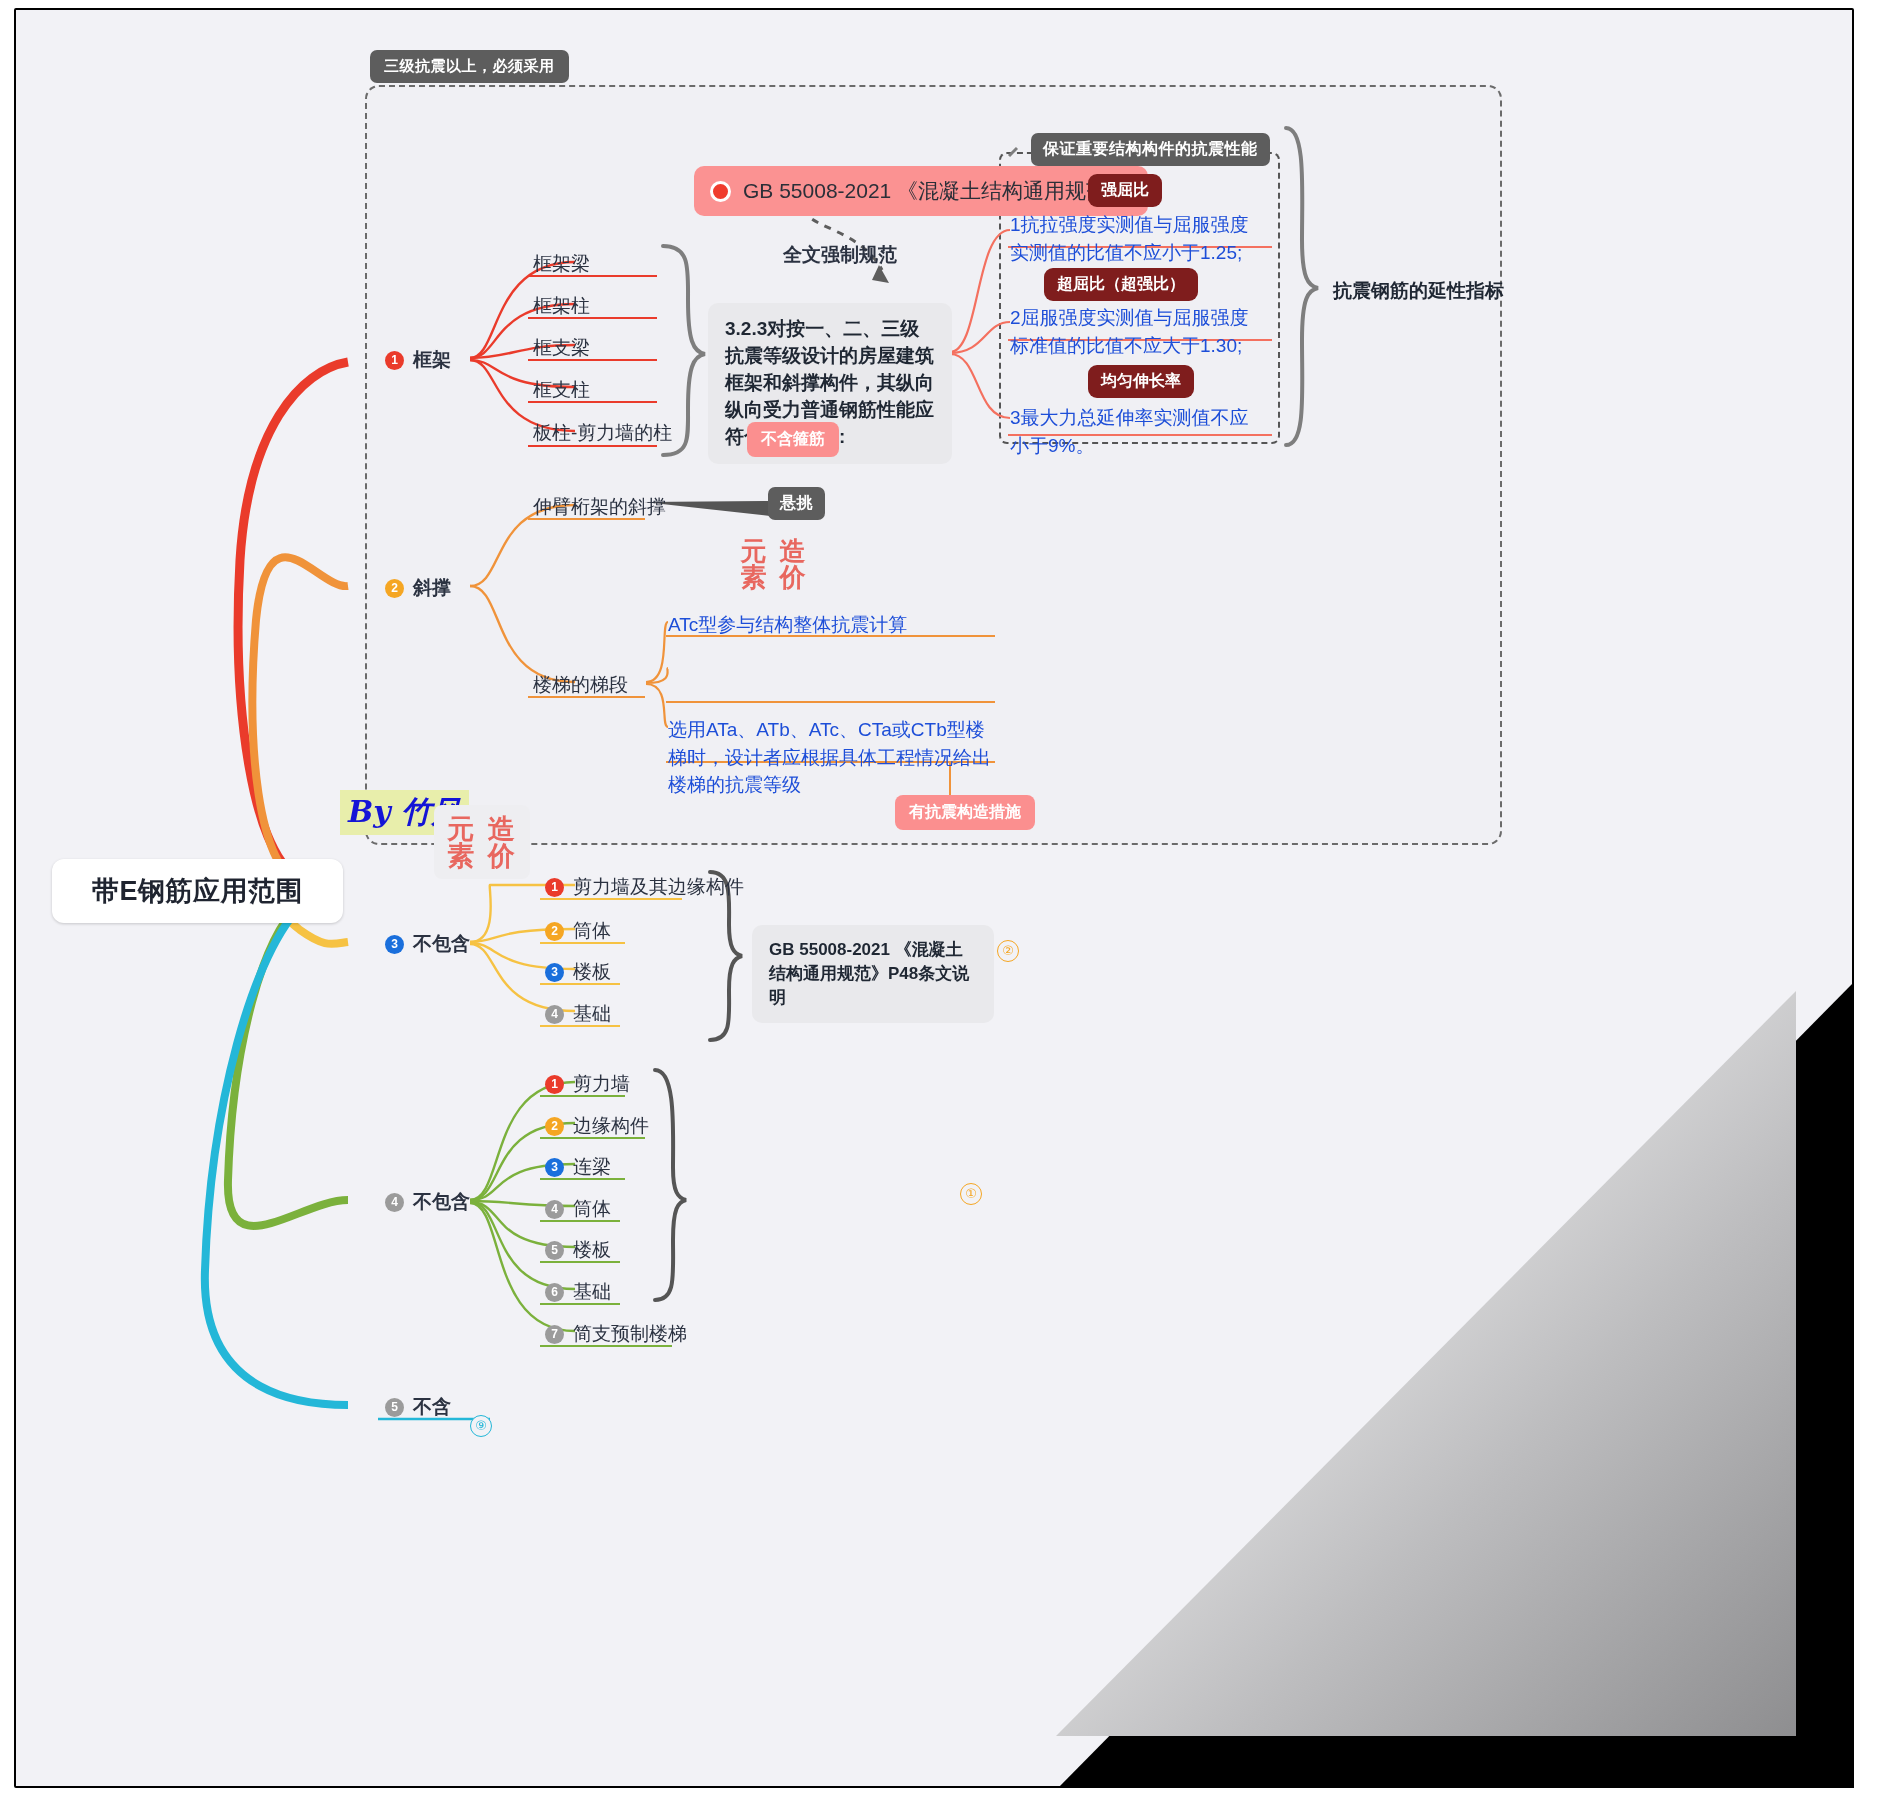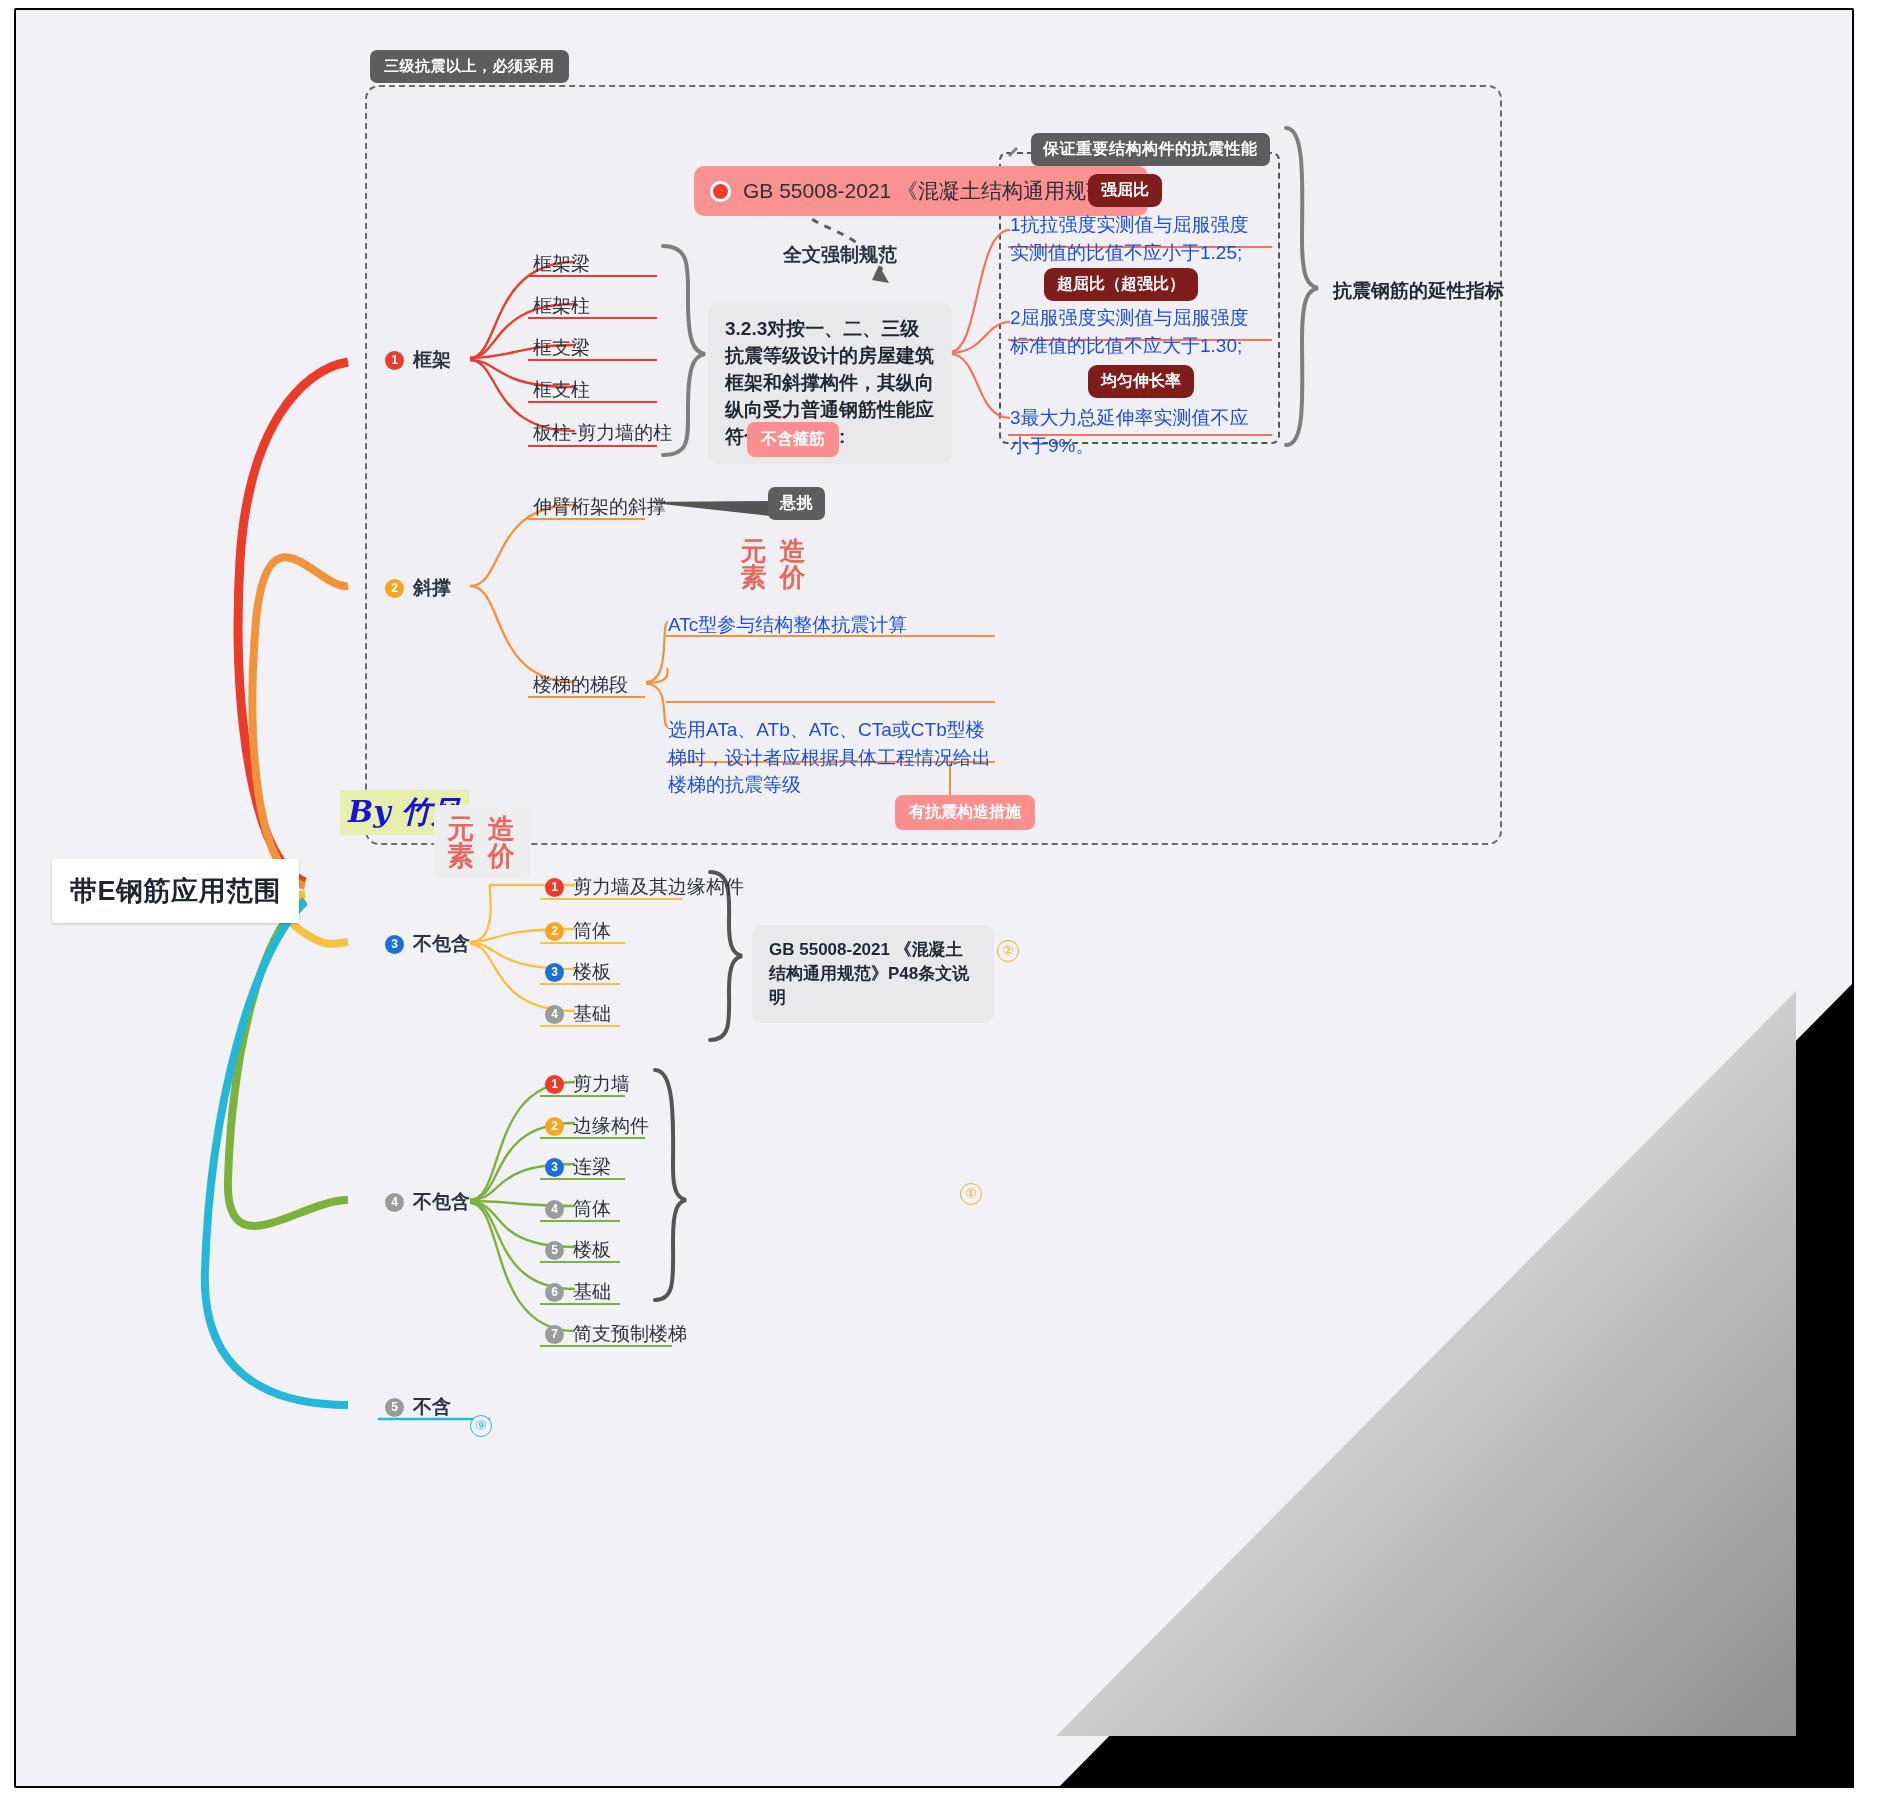--- a/index.html
+++ b/index.html
@@ -57,22 +57,22 @@
     background:transparent;
   }
 
   svg.wires { position:absolute; left:0; top:0; width:1886px; height:1797px; pointer-events:none; }
 
   
   .node { position:absolute; white-space:nowrap; }
 
   .root-node {
     background:#ffffff;
-    border-radius:2px;
-    padding:14px 18px;
+    border-radius:12px;
+    padding:14px 40px;
     font-size:27px;
     font-weight:bold;
     color:#1f2430;
     box-shadow:0 1px 3px rgba(0,0,0,.18);
     letter-spacing:.5px;
   }
 
   .grey-tag {
     background:#5d5d5d;
     color:#ffffff;

